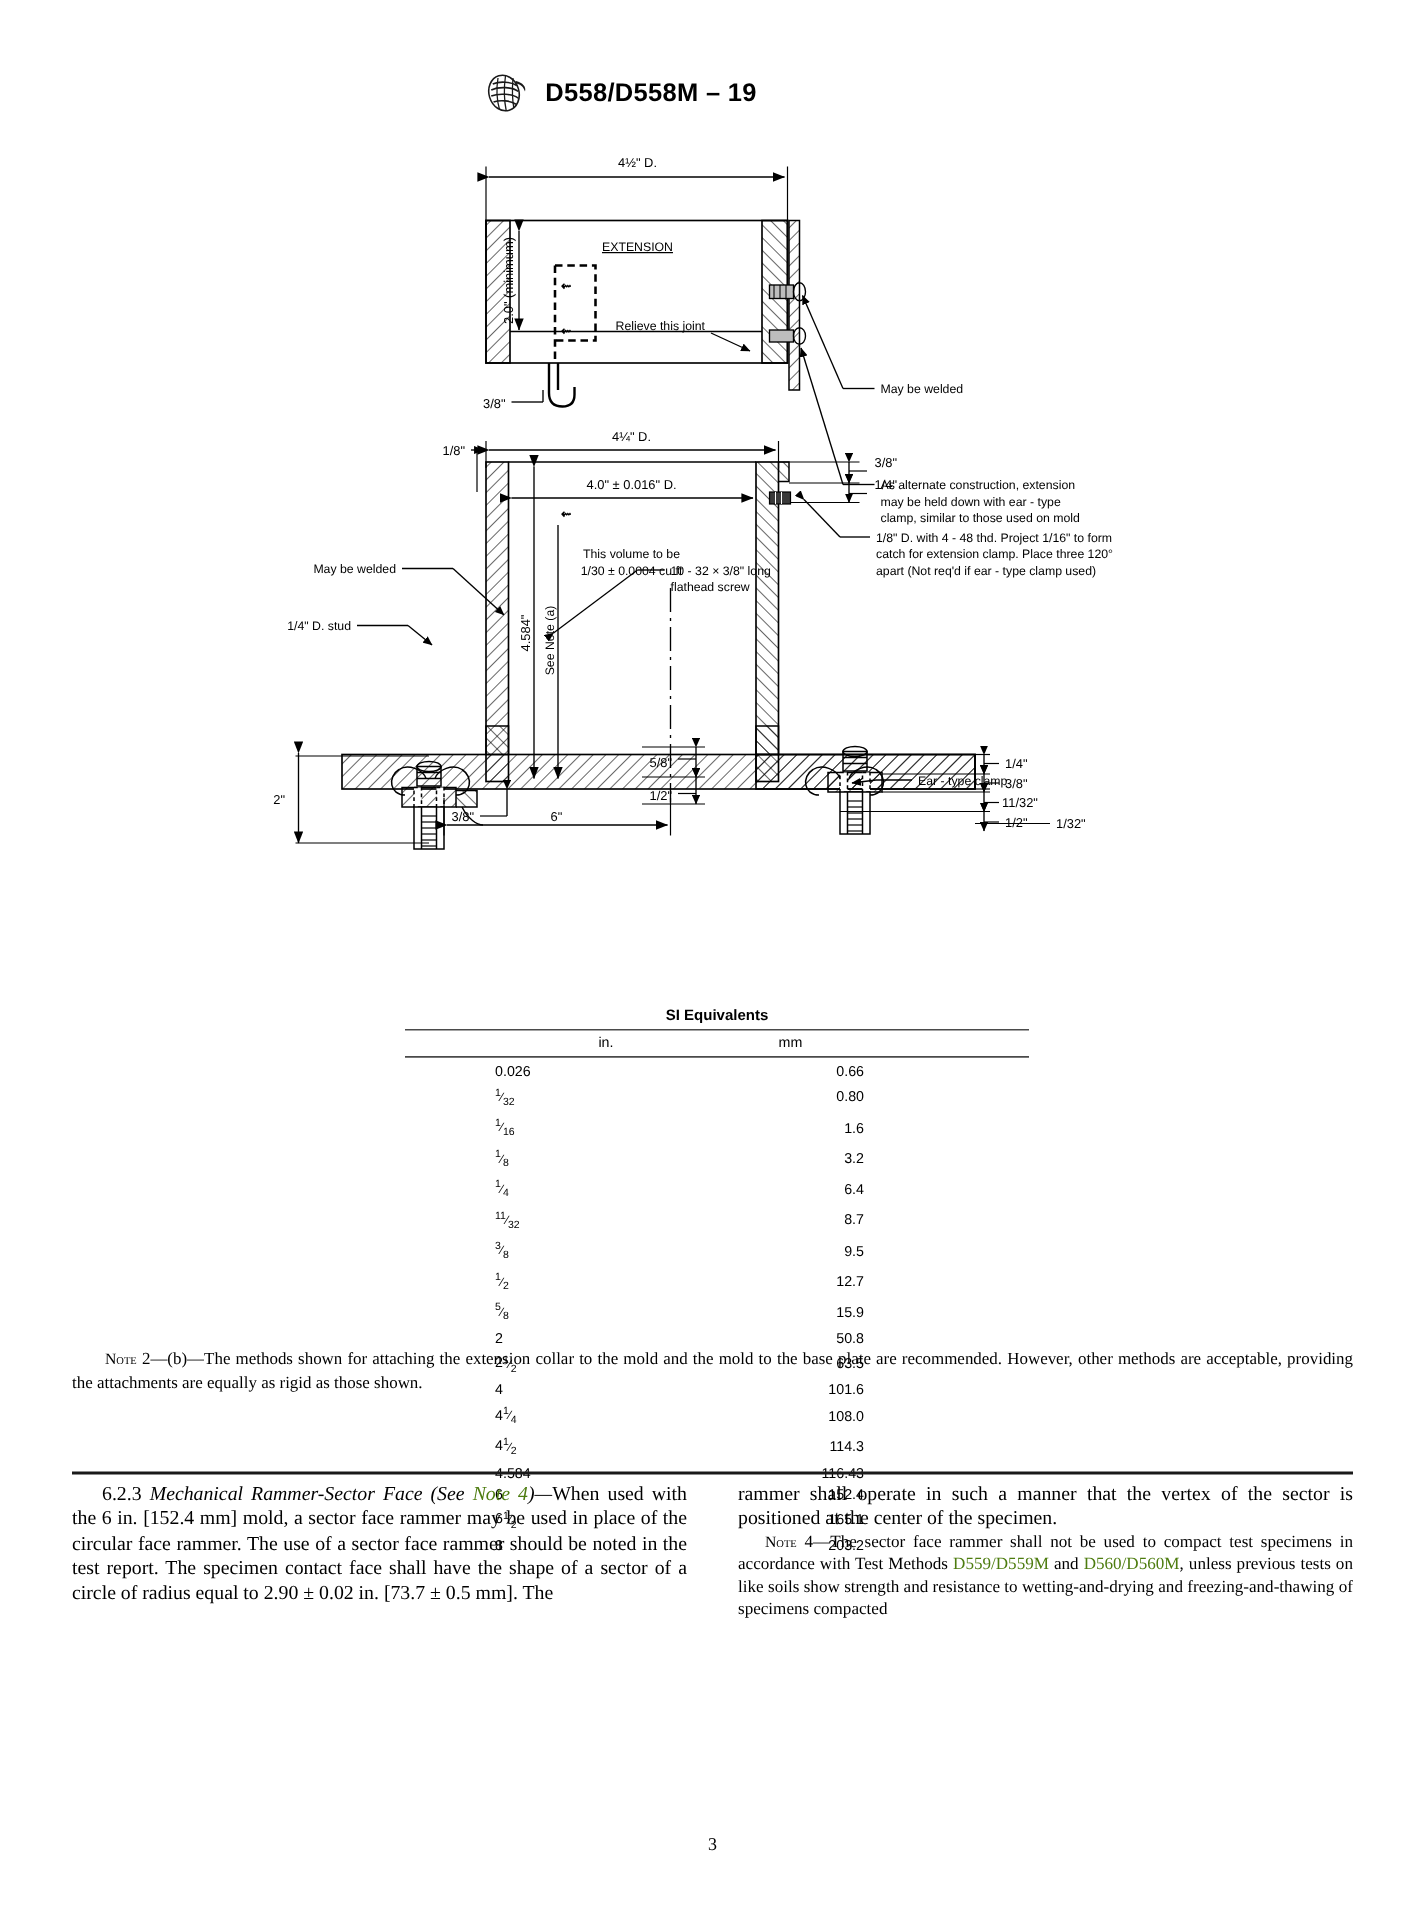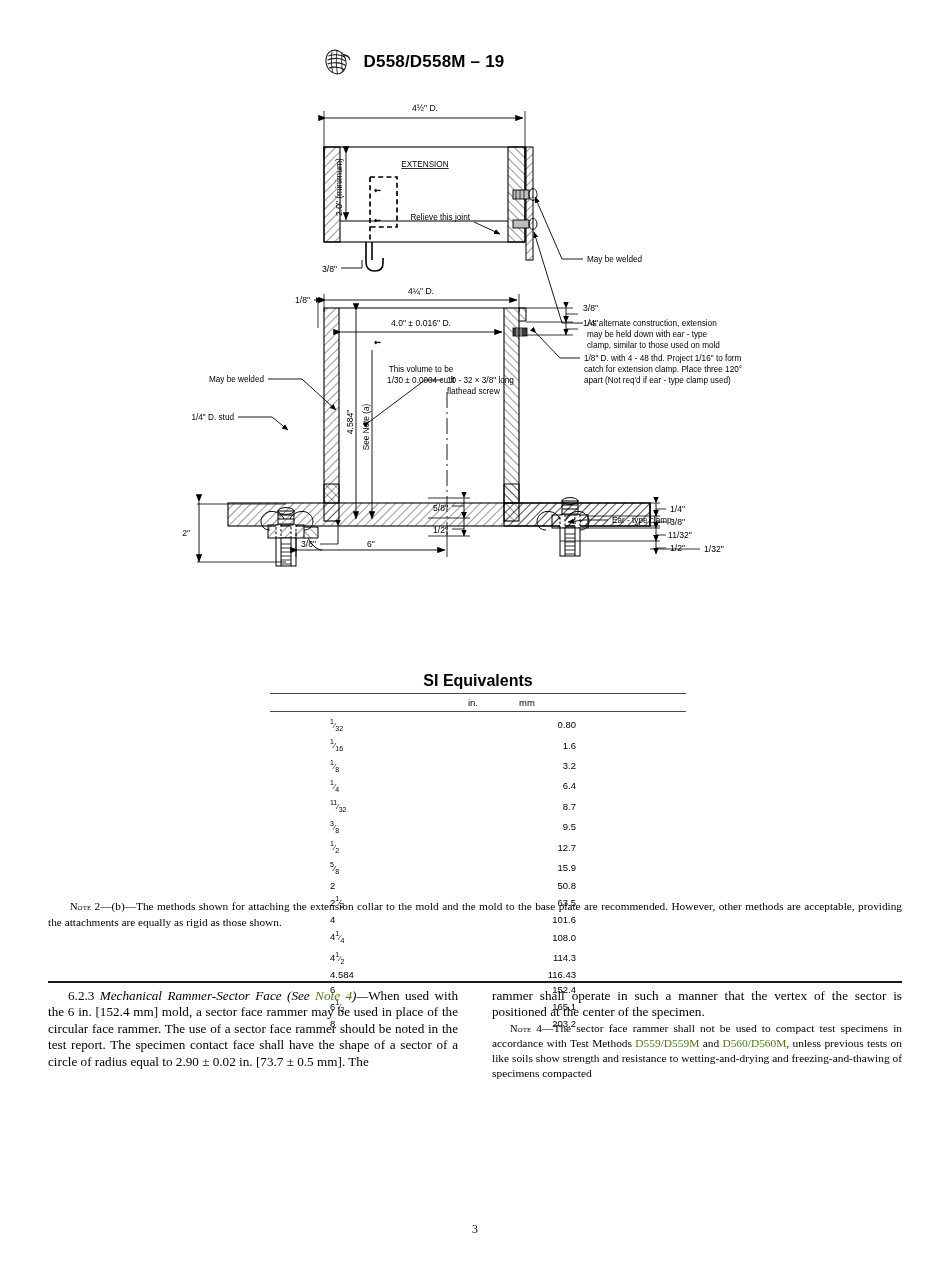--- a/index.html
+++ b/index.html
@@ -25,29 +25,29 @@
   }
 
   
   .figure-block { position:absolute; top:92px; left:0; width:950px; height:800px; }
   .fig-svg { position:absolute; top:0; left:0; }
 
   
   .si-table-wrap { position:absolute; top:580px; left:270px; width:416px; }
   .si-title {
     font-family:"Liberation Sans", sans-serif;
-    font-weight:bold; font-size:16px; text-align:center;
+    font-weight:bold; font-size:10px; text-align:center;
     padding-bottom:3px;
   }
   table.si { width:100%; border-collapse:collapse; font-family:"Liberation Sans", sans-serif; font-size:9.5px; }
   table.si thead th {
     font-weight:normal; padding:3px 0 3px 0;
     border-top:1.1px solid #4a4a4a; border-bottom:1.1px solid #4a4a4a;
   }
-  table.si thead th.c-in { width:50%; text-align:right; padding-left:60px; }
+  table.si thead th.c-in { width:50%; text-align:center; padding-left:60px; }
   table.si thead th.c-mm { width:50%; text-align:center; padding-right:110px; }
   table.si tbody td { padding:0.5px 0; line-height:13.2px; }
   table.si tbody td.c-in { text-align:left; padding-left:60px; }
   table.si tbody td.c-mm { text-align:right; padding-right:110px; }
   table.si tbody tr:first-child td { padding-top:3px; }
   .frac { font-size:8px; }
   .frac sup, .frac sub { font-size:7px; }
 
   .table-bottom-rule {
     position:absolute; top:889px; left:48px; width:854px; height:0;
@@ -360,20 +360,24 @@
     <div class="si-title">SI Equivalents</div>
     <table class="si">
       <thead>
         <tr>
           <th class="c-in">in.</th>
           <th class="c-mm">mm</th>
         </tr>
       </thead>
       <tbody id="si-body">
           <tr>
+            <td class="c-in">0.026</td>
+            <td class="c-mm">0.66</td>
+          </tr>
+          <tr>
             <td class="c-in"><span class="frac"><sup>1</sup>⁄<sub>32</sub></span></td>
             <td class="c-mm">0.80</td>
           </tr>
           <tr>
             <td class="c-in"><span class="frac"><sup>1</sup>⁄<sub>16</sub></span></td>
             <td class="c-mm">1.6</td>
           </tr>
           <tr>
             <td class="c-in"><span class="frac"><sup>1</sup>⁄<sub>8</sub></span></td>
             <td class="c-mm">3.2</td>

